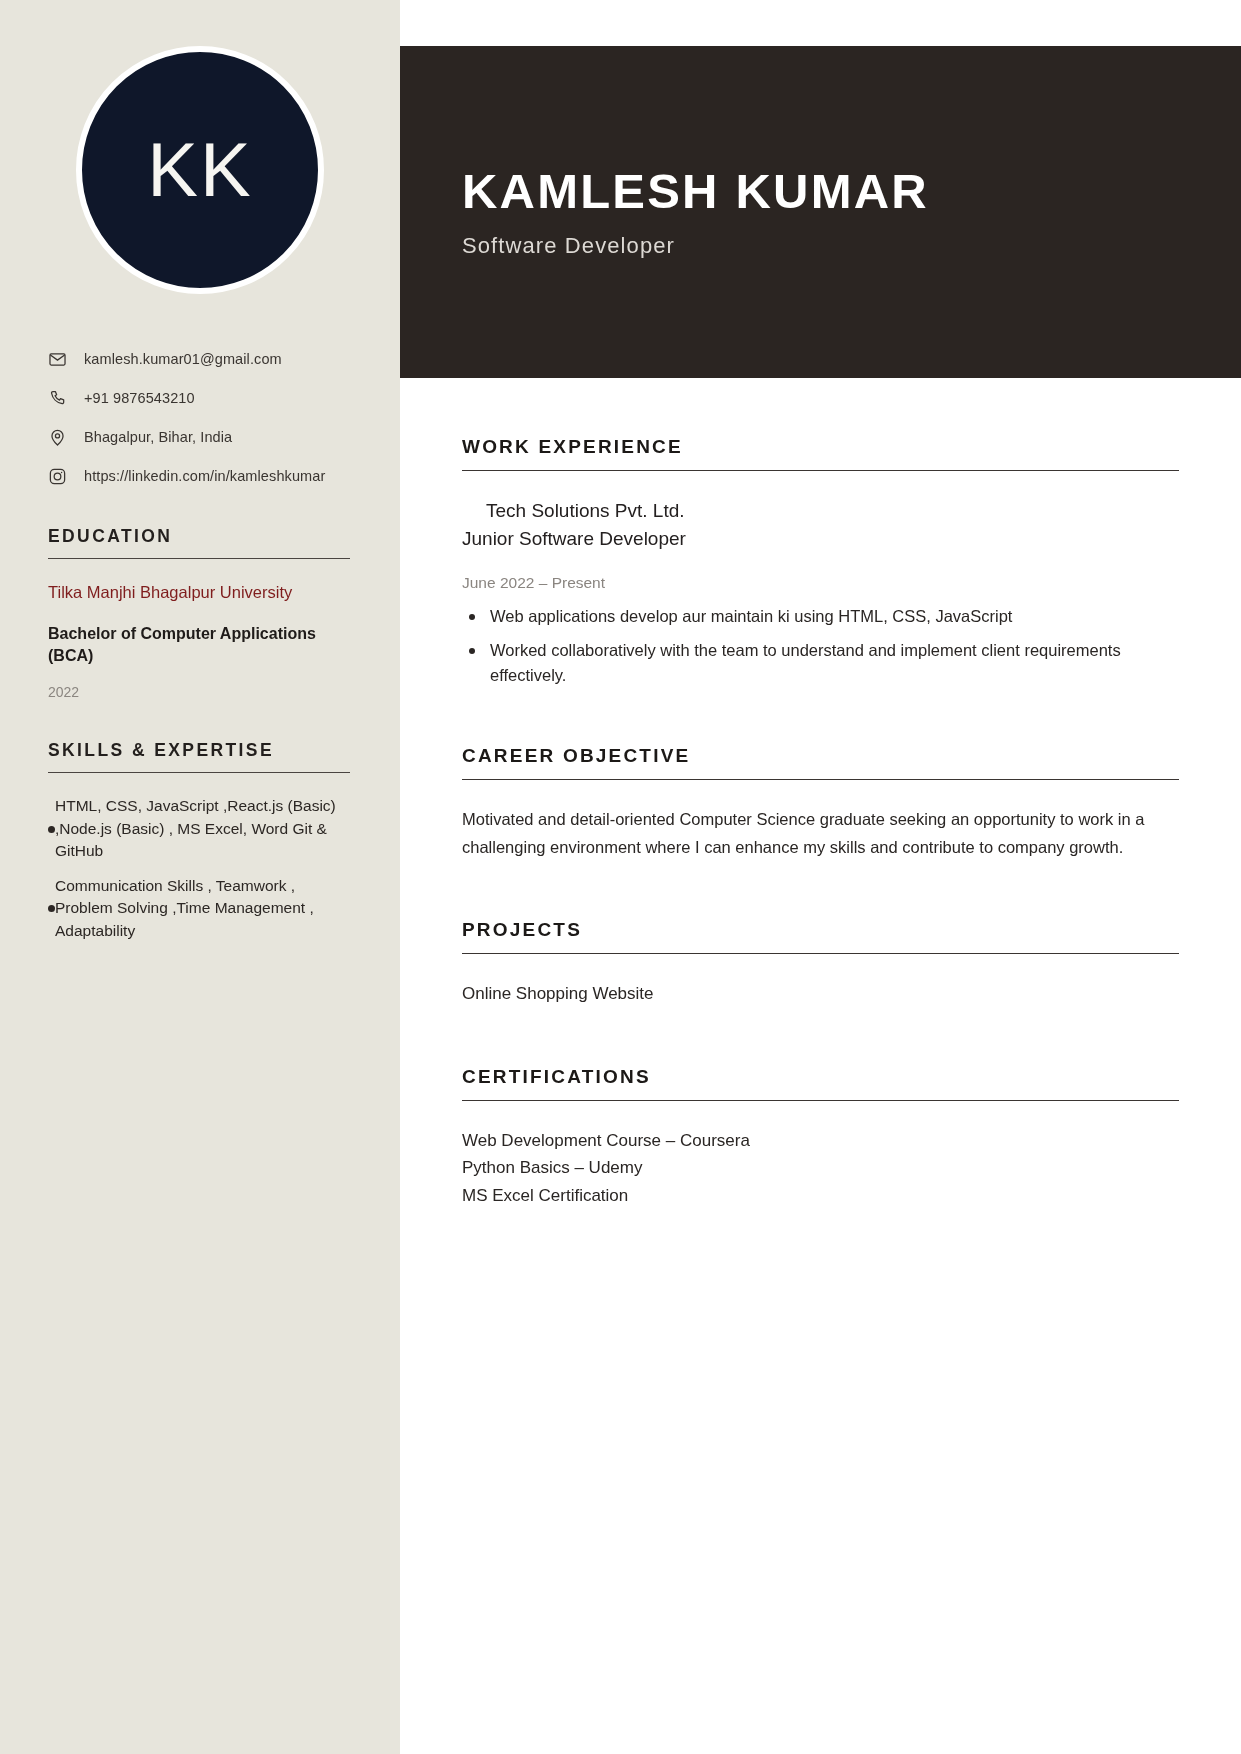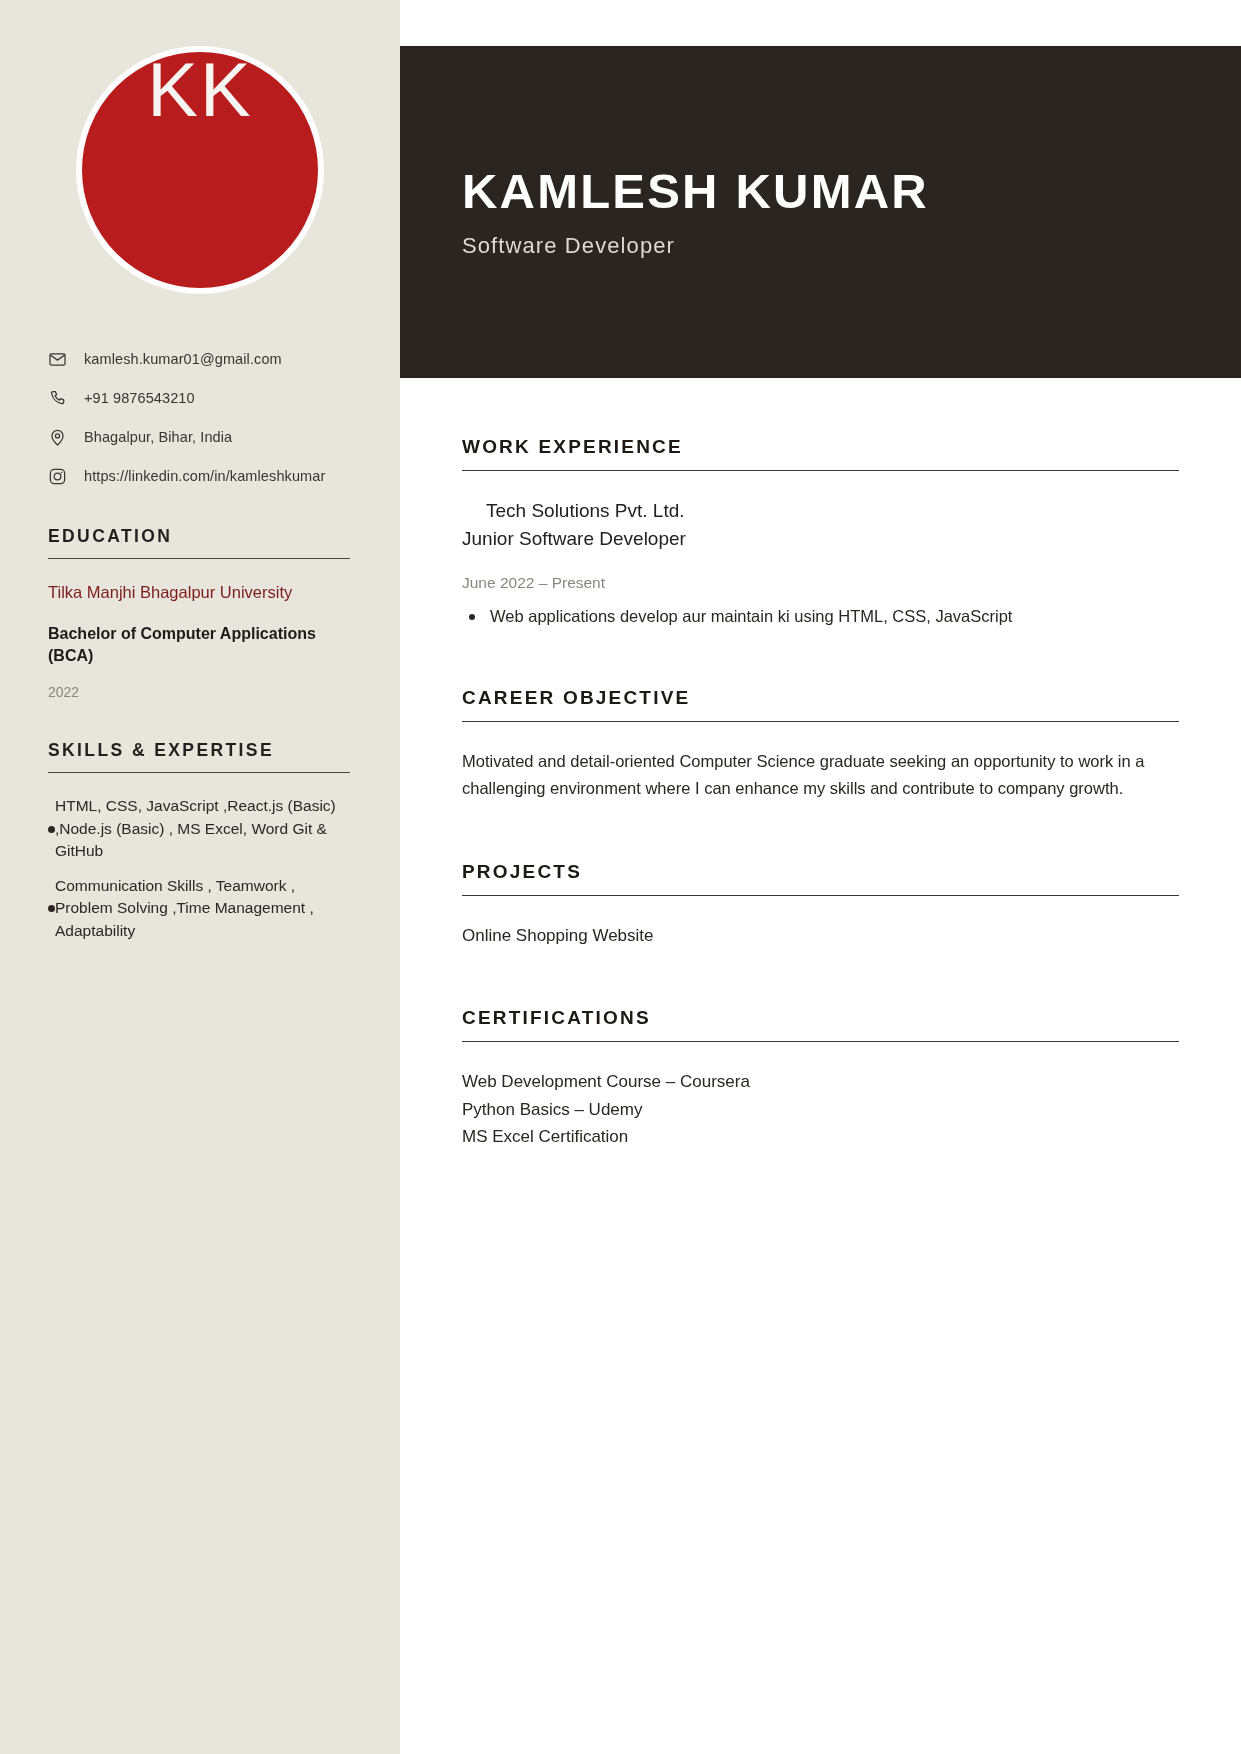--- a/index.html
+++ b/index.html
@@ -34,24 +34,24 @@
     width: 100%;
     display: flex;
     justify-content: center;
     padding-top: 46px;
   }
 
   .avatar {
     width: 248px;
     height: 248px;
     border-radius: 50%;
-    background: #b91c1c;
+    background: #0f172a;
     border: 6px solid #ffffff;
     display: flex;
-    align-items: flex-start;
+    align-items: center;
     justify-content: center;
   }
 
   .avatar-initials {
     color: #f6f5f1;
     font-size: 76px;
     letter-spacing: 2px;
     font-weight: 400;
     line-height: 1;
   }
@@ -353,20 +353,21 @@
       <div class="sec-gap-top">
         <div class="main-heading">WORK EXPERIENCE</div>
         <div class="main-rule"></div>
 
         <div class="job-company">Tech Solutions Pvt. Ltd.</div>
         <div class="job-title">Junior Software Developer</div>
         <div class="job-dates">June 2022 – Present</div>
 
         <ul class="job-bullets">
           <li>Web applications develop aur maintain ki using HTML, CSS, JavaScript</li>
+          <li>Worked collaboratively with the team to understand and implement client requirements effectively.</li>
         </ul>
       </div>
 
       <div class="sec-gap-top">
         <div class="main-heading">CAREER OBJECTIVE</div>
         <div class="main-rule"></div>
         <p class="body-par">Motivated and detail-oriented Computer Science graduate seeking an opportunity to work in a challenging environment where I can enhance my skills and contribute to company growth.</p>
       </div>
 
       <div class="sec-gap-top">

